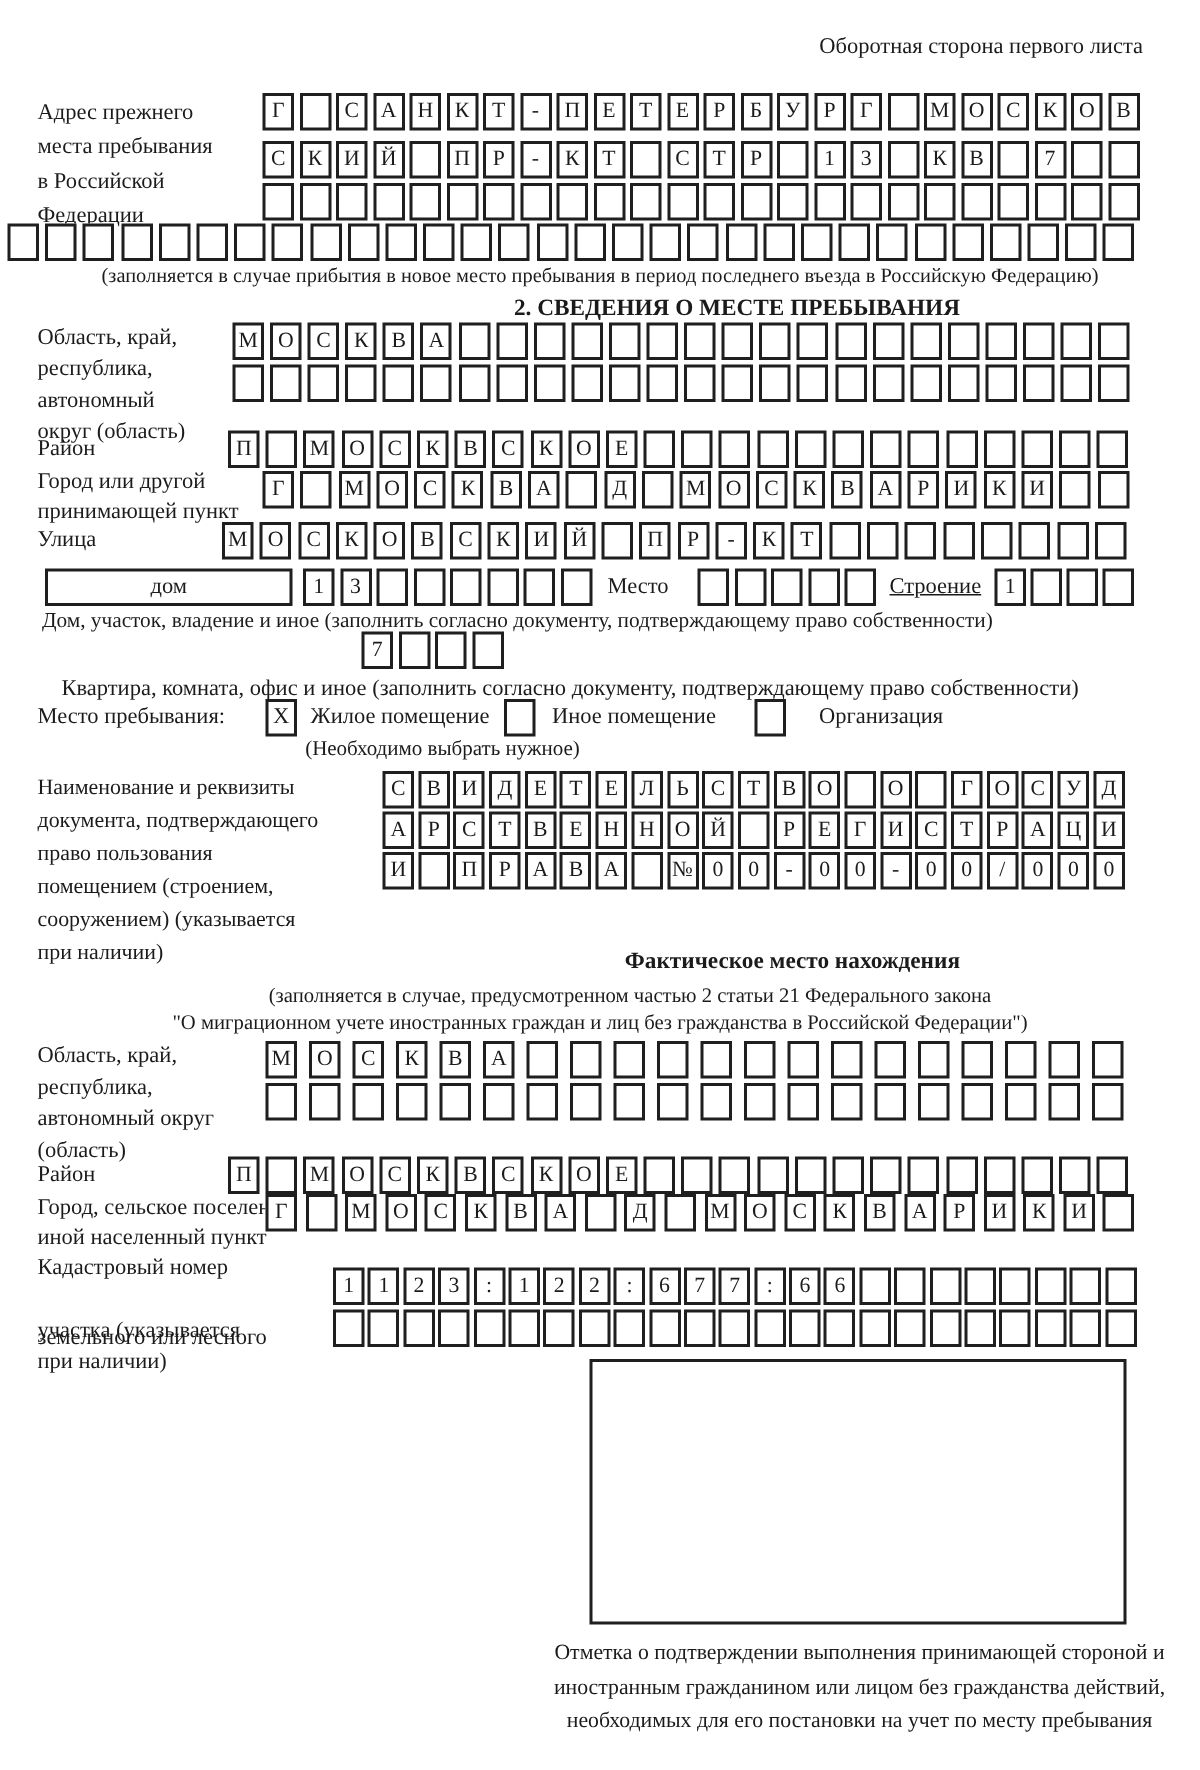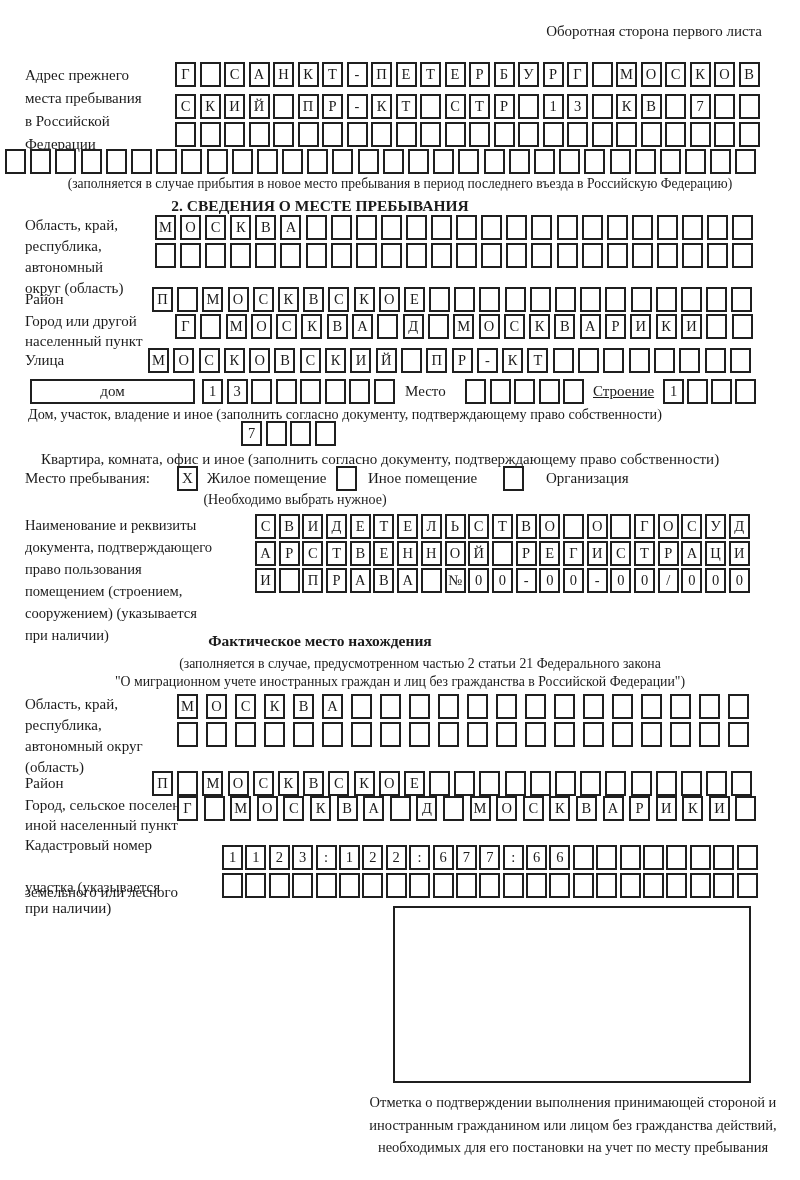--- a/index.html
+++ b/index.html
@@ -7,21 +7,21 @@
     position:relative;
     width:800px;height:1180px;
     background:#ffffff;
     font-family:"Liberation Serif","DejaVu Serif",serif;
     color:#1b1b1b;
     overflow:hidden;
   }
   .lbl{position:absolute;font-size:15px;white-space:nowrap;line-height:18px;}
   .note{position:absolute;font-size:13.6px;white-space:nowrap;}
   .note-c{position:absolute;left:0;width:800px;text-align:center;font-size:13.6px;white-space:nowrap;}
-  .title-c{position:absolute;left:0;width:640px;text-align:center;font-weight:bold;font-size:15.5px;white-space:nowrap;}
+  .title-c{position:absolute;left:0;width:640px;text-align:right;font-weight:bold;font-size:15.5px;white-space:nowrap;}
   .cells{position:absolute;display:flex;}
   .cell{
     flex:none;width:21px;height:25px;
     border:2px solid #1f1f1f;box-sizing:border-box;
     display:flex;align-items:center;justify-content:center;
     font-size:14.5px;line-height:21px;background:#fff;
   }
   .wbox{
     position:absolute;height:25px;border:2px solid #1f1f1f;box-sizing:border-box;
     display:flex;align-items:center;justify-content:center;font-size:15px;background:#fff;
@@ -239,21 +239,21 @@
       <span class="cell"></span>
       <span class="cell"></span>
       <span class="cell"></span>
       <span class="cell"></span>
       <span class="cell"></span>
       <span class="cell"></span>
       <span class="cell"></span>
     </div>
 
   <div class="lbl" style="left:25px;top:312px;">Город или другой</div>
-  <div class="lbl" style="left:25px;top:332px;">населенный пункт</div>
+  <div class="lbl" style="left:25px;top:332px;">принимающей пункт</div>
   <div class="cells" style="left:175px;top:314px;column-gap:4.3px;">
       <span class="cell">Г</span>
       <span class="cell"></span>
       <span class="cell">М</span>
       <span class="cell">О</span>
       <span class="cell">С</span>
       <span class="cell">К</span>
       <span class="cell">В</span>
       <span class="cell">А</span>
       <span class="cell"></span>

